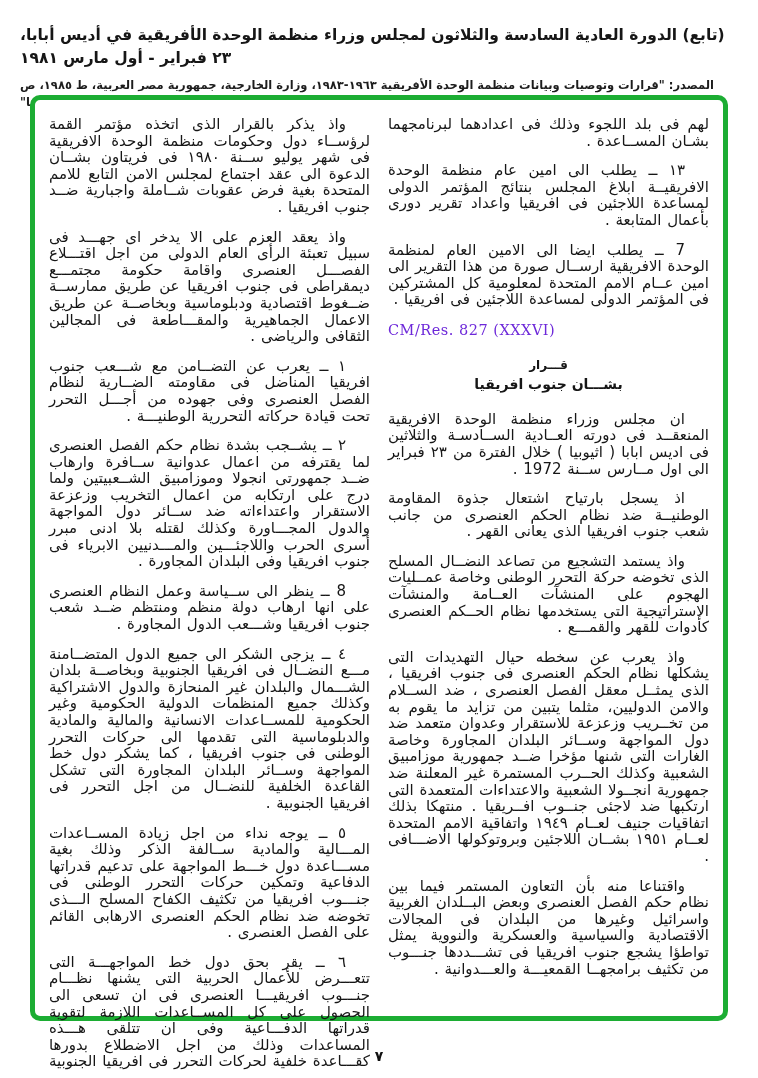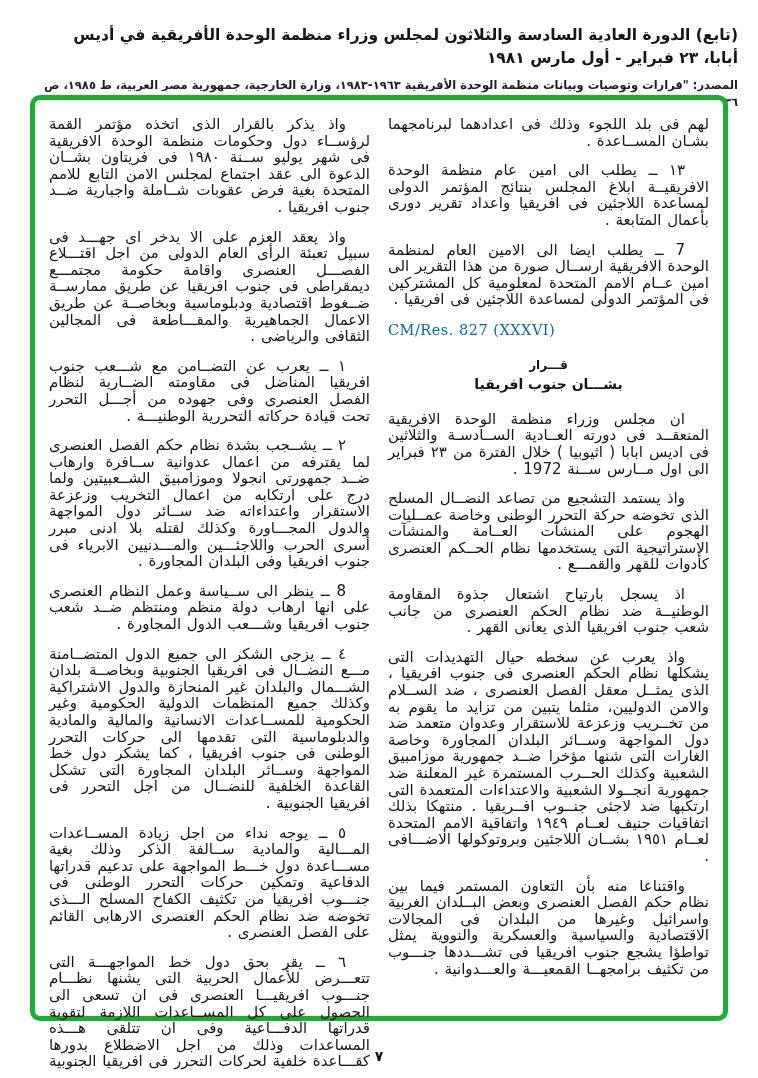--- a/index.html
+++ b/index.html
@@ -7,21 +7,21 @@
   body {
     width: 758px; height: 1078px;
     position: relative;
     font-family: "DejaVu Sans", sans-serif;
     color: #161616;
     overflow: hidden;
   }
   
   .doc-header {
     position: absolute; top: 24px; left: 20px; right: 20px;
-    direction: rtl; text-align: right; margin-left: 16px;
+    direction: rtl; text-align: left;
   }
   .doc-header .line1 {
     font-size: 15.5px; font-weight: bold; letter-spacing: -0.2px;
     line-height: 1.5;
   }
   .doc-header .line2 {
     margin-top: 6px;
     font-size: 11.5px; font-weight: bold; color: #1d1d1d;
     line-height: 1.5;
   }
@@ -46,21 +46,21 @@
     font-size: 15px;
     line-height: 16.6px;
     margin-bottom: 13px;
     text-indent: 24px;
     word-spacing: 1px;
   }
   .col p.no-indent { text-indent: 0; }
   .res-ref {
     direction: ltr; text-align: left;
     font-family: "DejaVu Serif", serif;
-    font-size: 14.5px; color: #0369a1;
+    font-size: 14.5px; color: #6d28d9;
     margin: 14px 0 18px 0;
     letter-spacing: 0.5px;
   }
   .res-title {
     direction: rtl; text-align: center;
     font-weight: bold; font-size: 12px;
     line-height: 1.6;
   }
   .res-subtitle {
     direction: rtl; text-align: center;
@@ -86,22 +86,22 @@
   <div class="columns">
 
     <section class="col">
       <p class="no-indent">لهم فى بلد اللجوء وذلك فى اعدادهما لبرنامجهما بشـان المســاعدة .</p>
       <p>١٣ ــ يطلب الى امين عام منظمة الوحدة الافريقيــة ابلاغ المجلس بنتائج المؤتمر الدولى لمساعدة اللاجئين فى افريقيا واعداد تقرير دورى بأعمال المتابعة .</p>
       <p>7 ــ يطلب ايضا الى الامين العام لمنظمة الوحدة الافريقية ارســال صورة من هذا التقرير الى امين عــام الامم المتحدة لمعلومية كل المشتركين فى المؤتمر الدولى لمساعدة اللاجئين فى افريقيا .</p>
       <div class="res-ref">CM/Res. 827 (XXXVI)</div>
       <div class="res-title">قـــرار</div>
       <div class="res-subtitle">بشـــان جنوب افريقيا</div>
       <p>ان مجلس وزراء منظمة الوحدة الافريقية المنعقــد فى دورته العــادية الســادسـة والثلاثين فى اديس ابابا ( اثيوبيا ) خلال الفترة من ٢٣ فبراير الى اول مــارس ســنة 1972 .</p>
+      <p>اذ يسجل بارتياح اشتعال جذوة المقاومة الوطنيــة ضد نظام الحكم العنصرى من جانب شعب جنوب افريقيا الذى يعانى القهر .</p>
       <p>واذ يستمد التشجيع من تصاعد النضــال المسلح الذى تخوضه حركة التحرر الوطنى وخاصة عمــليات الهجوم على المنشآت العــامة والمنشآت الاستراتيجية التى يستخدمها نظام الحــكم العنصرى كأدوات للقهر والقمـــع .</p>
-      <p>اذ يسجل بارتياح اشتعال جذوة المقاومة الوطنيــة ضد نظام الحكم العنصرى من جانب شعب جنوب افريقيا الذى يعانى القهر .</p>
       <p>واذ يعرب عن سخطه حيال التهديدات التى يشكلها نظام الحكم العنصرى فى جنوب افريقيا ، الذى يمثــل معقل الفصل العنصرى ، ضد الســلام والامن الدوليين، مثلما يتبين من تزايد ما يقوم به من تخــريب وزعزعة للاستقرار وعدوان متعمد ضد دول المواجهة وســائر البلدان المجاورة وخاصة الغارات التى شنها مؤخرا ضــد جمهورية موزامبيق الشعبية وكذلك الحــرب المستمرة غير المعلنة ضد جمهورية انجــولا الشعبية والاعتداءات المتعمدة التى ارتكبها ضد لاجئى جنــوب افــريقيا . منتهكا بذلك اتفاقيات جنيف لعــام ١٩٤٩ واتفاقية الامم المتحدة لعــام ١٩٥١ بشــان اللاجئين وبروتوكولها الاضـــافى .</p>
       <p>واقتناعا منه بأن التعاون المستمر فيما بين نظام حكم الفصل العنصرى وبعض البــلدان الغربية واسرائيل وغيرها من البلدان فى المجالات الاقتصادية والسياسية والعسكرية والنووية يمثل تواطؤا يشجع جنوب افريقيا فى تشـــددها جنـــوب من تكثيف برامجهــا القمعيـــة والعـــدوانية .</p>
     </section>
 
     <section class="col">
       <p>واذ يذكر بالقرار الذى اتخذه مؤتمر القمة لرؤســاء دول وحكومات منظمة الوحدة الافريقية فى شهر يوليو ســنة ١٩٨٠ فى فريتاون بشــان الدعوة الى عقد اجتماع لمجلس الامن التابع للامم المتحدة بغية فرض عقوبات شــاملة واجبارية ضــد جنوب افريقيا .</p>
       <p>واذ يعقد العزم على الا يدخر اى جهـــد فى سبيل تعبئة الرأى العام الدولى من اجل اقتـــلاع الفصـــل العنصرى واقامة حكومة مجتمـــع ديمقراطى فى جنوب افريقيا عن طريق ممارســة ضــغوط اقتصادية ودبلوماسية وبخاصــة عن طريق الاعمال الجماهيرية والمقـــاطعة فى المجالين الثقافى والرياضى .</p>
       <p>١ ــ يعرب عن التضــامن مع شـــعب جنوب افريقيا المناضل فى مقاومته الضــارية لنظام الفصل العنصرى وفى جهوده من أجـــل التحرر تحت قيادة حركاته التحررية الوطنيـــة .</p>
       <p>٢ ــ يشــجب بشدة نظام حكم الفصل العنصرى لما يقترفه من اعمال عدوانية ســافرة وارهاب ضــد جمهورتى انجولا وموزامبيق الشــعبيتين ولما درج على ارتكابه من اعمال التخريب وزعزعة الاستقرار واعتداءاته ضد ســائر دول المواجهة والدول المجـــاورة وكذلك لقتله بلا ادنى مبرر أسرى الحرب واللاجئـــين والمـــدنيين الابرياء فى جنوب افريقيا وفى البلدان المجاورة .</p>
       <p>8 ــ ينظر الى ســياسة وعمل النظام العنصرى على انها ارهاب دولة منظم ومنتظم ضــد شعب جنوب افريقيا وشـــعب الدول المجاورة .</p>

